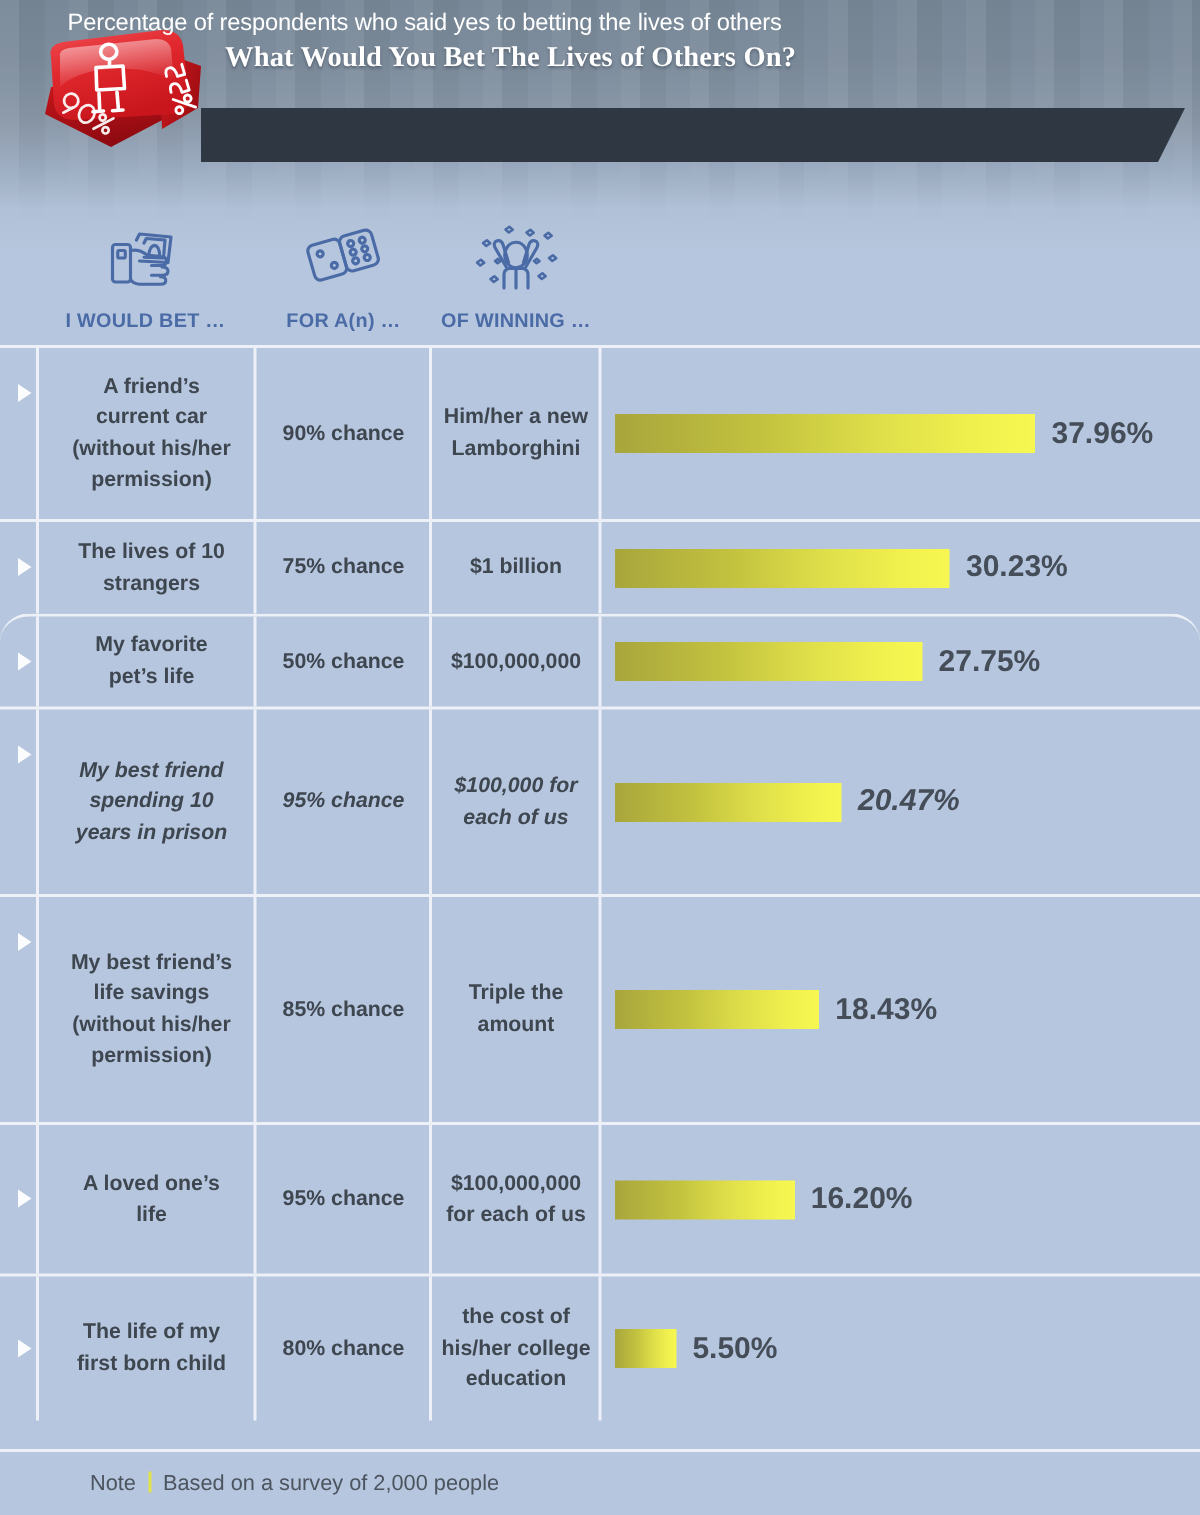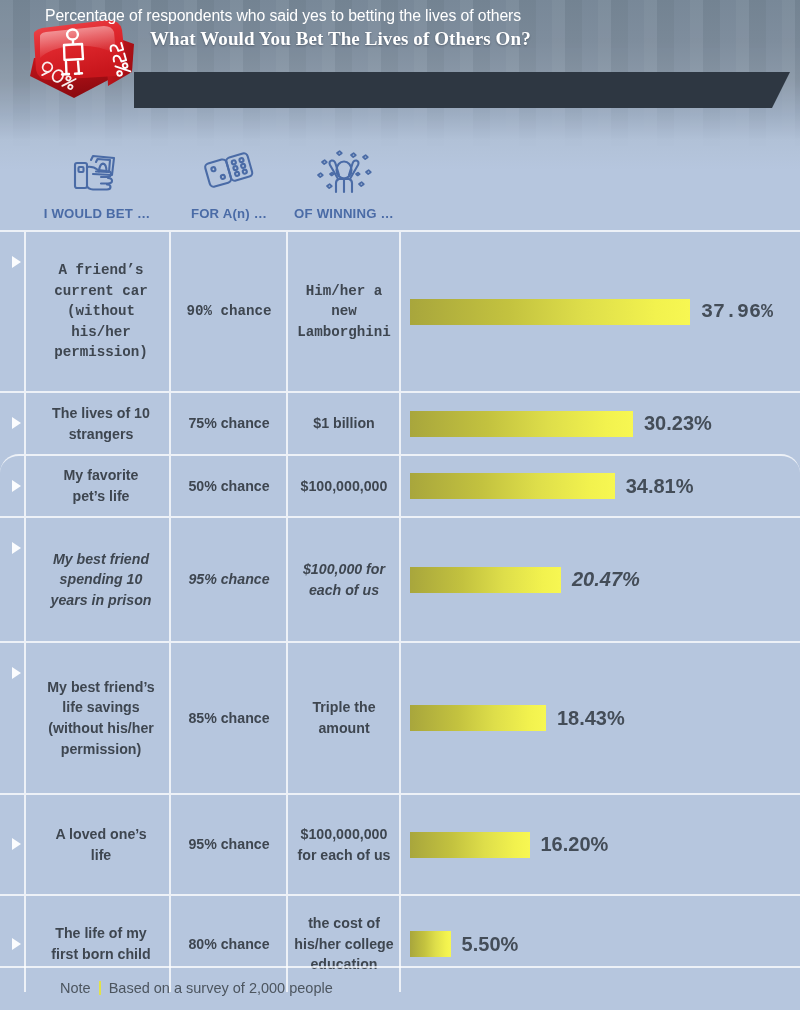--- a/index.html
+++ b/index.html
@@ -370,21 +370,21 @@
             <circle cx="35" cy="27" r="2"></circle>
             <circle cx="43" cy="27" r="2"></circle>
           </g>
         </svg>
       </div>
       <div class="lbl">FOR A(n) …</div>
     </div>
   </div>
 
   <div class="table" id="table-body">
-      <div class="row" style="height: 161px; font-family: Liberation Mono, monospace;">
+      <div class="row" style="height: 116px;">
         <div class="vline vl0"></div>
         <div class="vline vl1"></div>
         <div class="vline vl2"></div>
         <div class="vline vl3"></div>
         <div class="arrow" style="top: 24px;"></div>
         <div class="cell c-bet">A friend’s current car (without his/her permission)</div>
         <div class="cell c-odds">90% chance</div>
         <div class="cell c-prize">Him/her a new Lamborghini</div>
         <div class="barzone">
           <div class="bar" style="width: 280px;"></div>
@@ -409,21 +409,21 @@
         <div class="vline vl0"></div>
         <div class="vline vl1"></div>
         <div class="vline vl2"></div>
         <div class="vline vl3"></div>
         <div class="arrow" style="top: calc(50% - 6.5px);"></div>
         <div class="cell c-bet">My favorite pet’s life</div>
         <div class="cell c-odds">50% chance</div>
         <div class="cell c-prize">$100,000,000</div>
         <div class="barzone">
           <div class="bar" style="width: 204.7px;"></div>
-          <div class="barval">34.81%</div>
+          <div class="barval">27.75%</div>
         </div>
       </div>
       <div class="row" style="height: 125px; font-style: italic;">
         <div class="vline vl0"></div>
         <div class="vline vl1"></div>
         <div class="vline vl2"></div>
         <div class="vline vl3"></div>
         <div class="arrow" style="top: 24px;"></div>
         <div class="cell c-bet">My best friend spending 10 years in prison</div>
         <div class="cell c-odds">95% chance</div>

